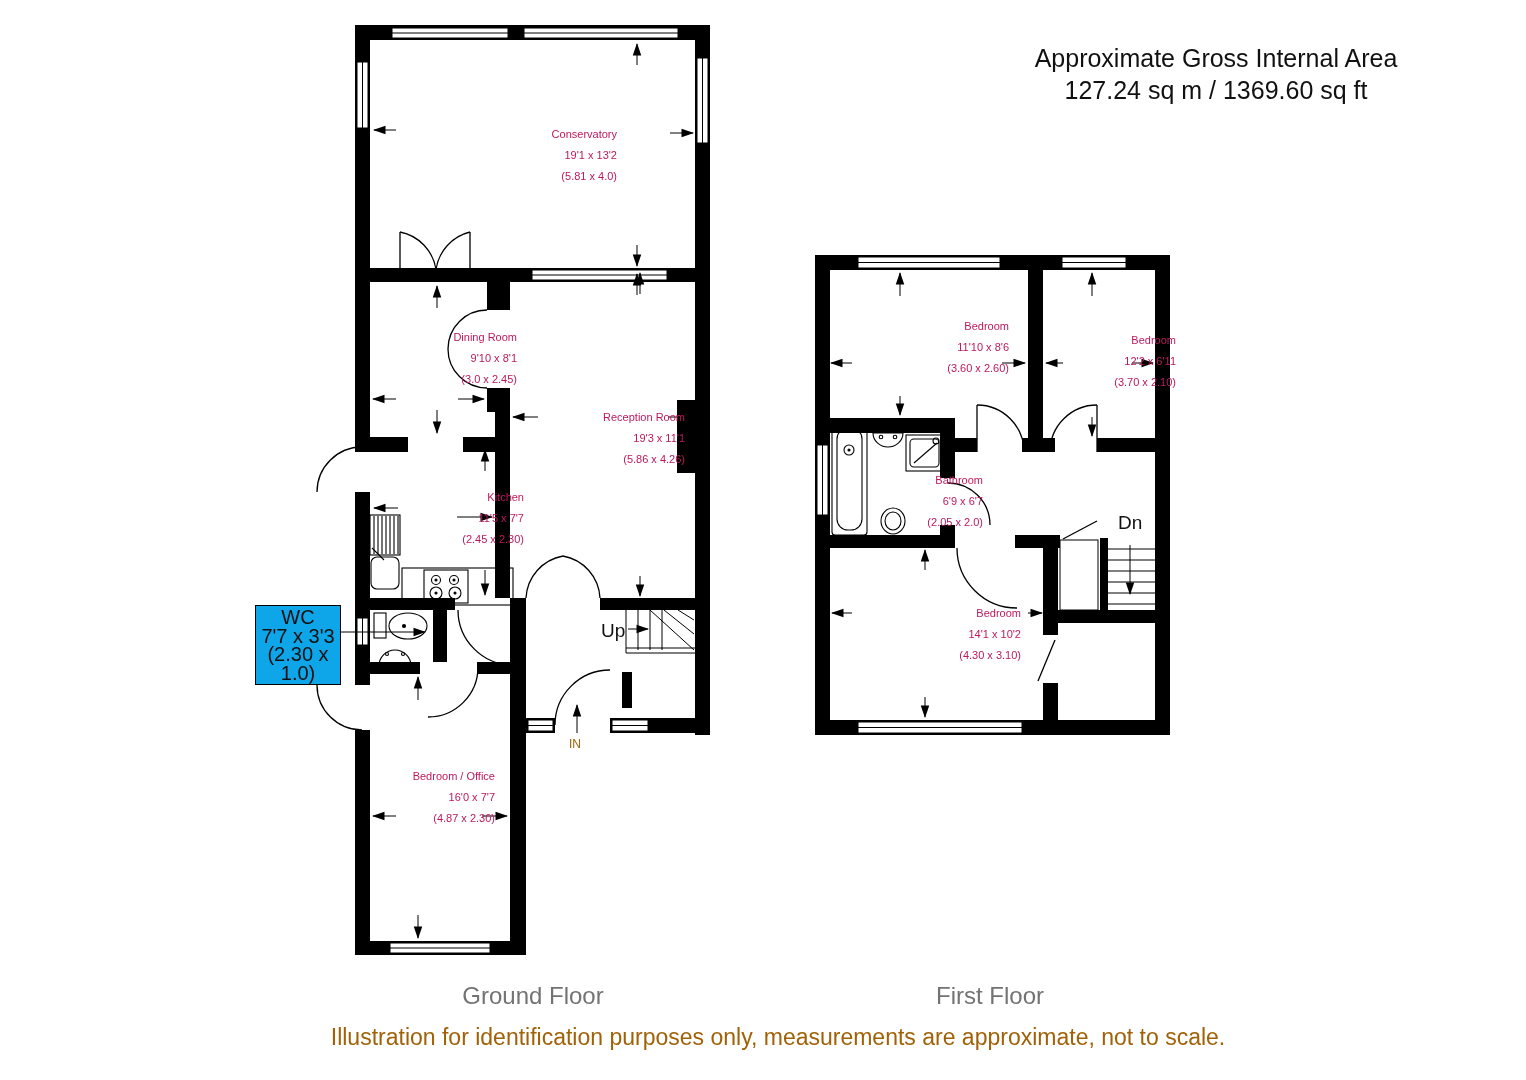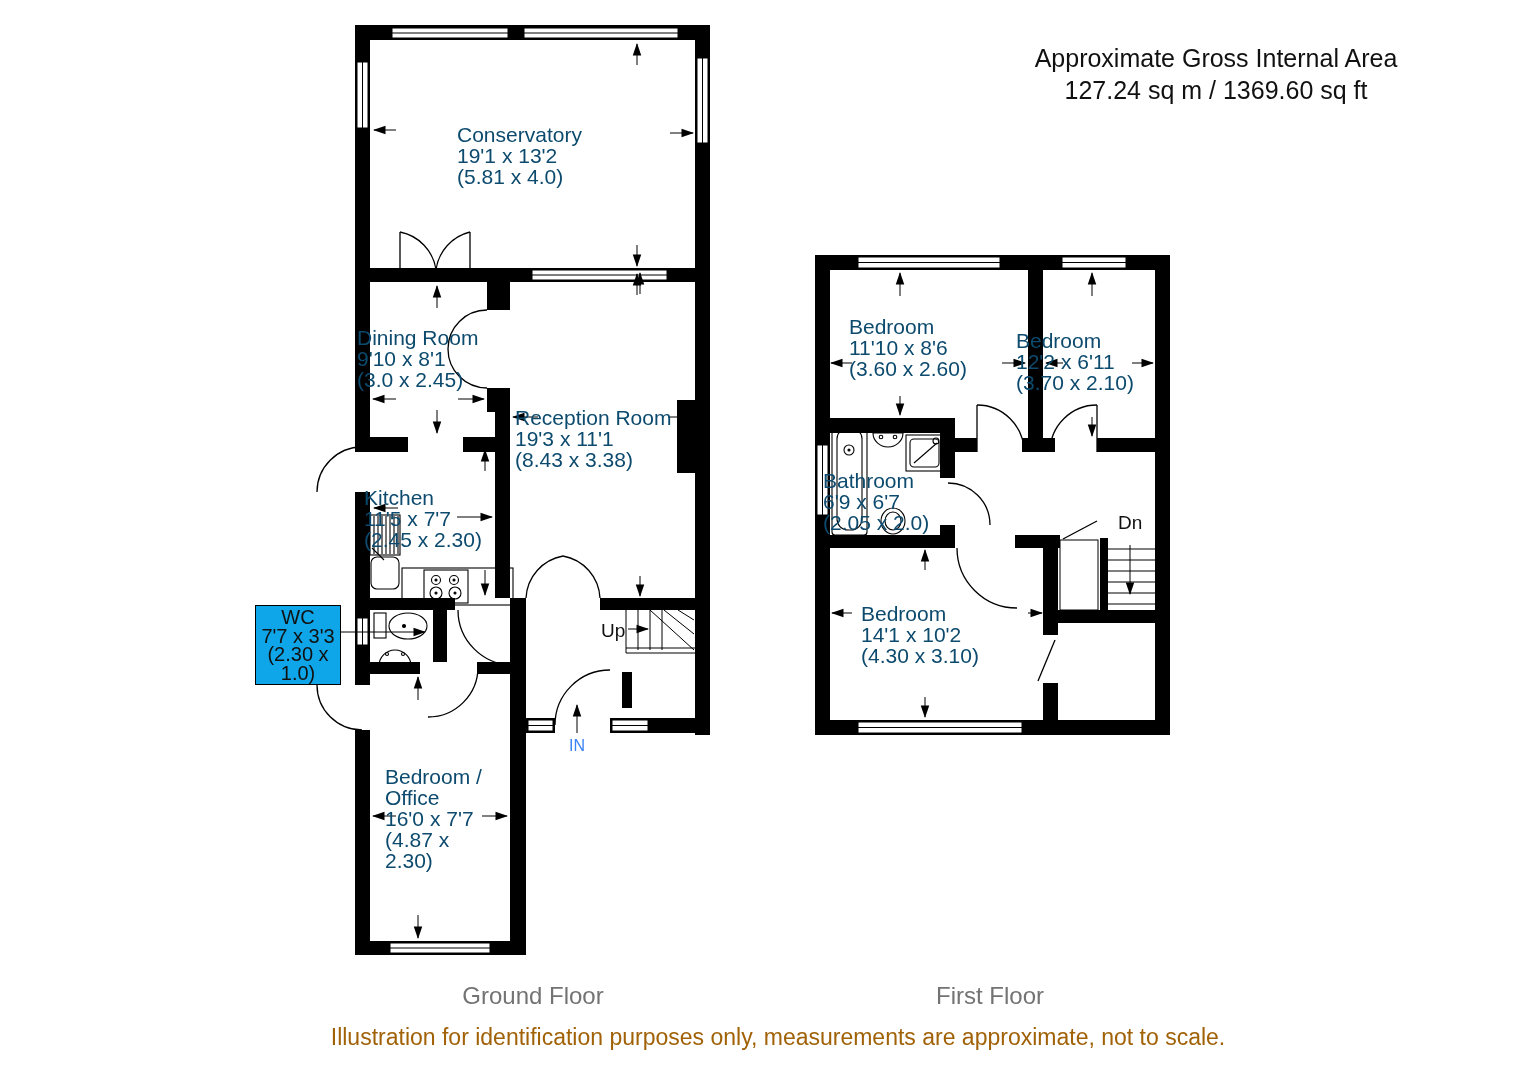--- a/index.html
+++ b/index.html
@@ -1,25 +1,25 @@
 <!DOCTYPE html>
 <html><head>
 <meta charset="utf-8">
 <style>
   html,body{margin:0;padding:0;background:#ffffff;}
   #stage{position:relative;width:1526px;height:1080px;background:#ffffff;overflow:hidden;
          font-family:"Liberation Sans", sans-serif;color:#111;padding-left:8px;}
-  .room-label{position:absolute;text-align:left;font-size:21px;line-height:21px;color:#0c4a6e;}
+  .room-label{position:absolute;text-align:right;font-size:11px;line-height:21px;color:#be185d;}
   .hdr{position:absolute;text-align:center;font-size:25px;line-height:32px;color:#111;}
   .floor-label{position:absolute;text-align:center;font-size:24px;color:#737373;}
   .footer{position:absolute;text-align:center;font-size:23px;color:#a16207;width:1526px;margin-left:15px;}
   .wc-box{position:absolute;border:1.5px solid #000;background:#0ea5e9;text-align:center;
           font-size:20px;line-height:18.5px;padding:2px 0;}
   .small-label{position:absolute;font-size:19px;color:#111;}
-  .in-label{position:absolute;font-size:16px;color:#3b82f6;}
+  .in-label{position:absolute;font-size:12px;color:#a16207;}
   svg{position:absolute;left:0;top:0;}
 </style>
 </head>
 <body>
 
 <div id="stage">
 
 <svg width="1526" height="1080" viewBox="0 0 1526 1080">
   <defs>
     <marker id="ah" viewBox="0 0 10 8" refX="9.2" refY="4" markerWidth="15" markerHeight="10" orient="auto-start-reverse">
@@ -277,21 +277,21 @@
 
 <div class="room-label" style="left:357px;top:327px;width:160px;">
   <div>Dining Room</div>
   <div>9'10 x 8'1</div>
   <div>(3.0 x 2.45)</div>
 </div>
 
 <div class="room-label" style="left:515px;top:407px;width:170px;">
   <div>Reception Room</div>
   <div>19'3 x 11'1</div>
-  <div>(8.43 x 3.38)</div>
+  <div>(5.86 x 4.26)</div>
 </div>
 
 <div class="room-label" style="left:364px;top:487px;width:160px;">
   <div>Kitchen</div>
   <div>11'5 x 7'7</div>
   <div>(2.45 x 2.30)</div>
 </div>
 
 <div class="wc-box" style="left:255px;top:605px;width:84px;">
   <div>WC</div>

